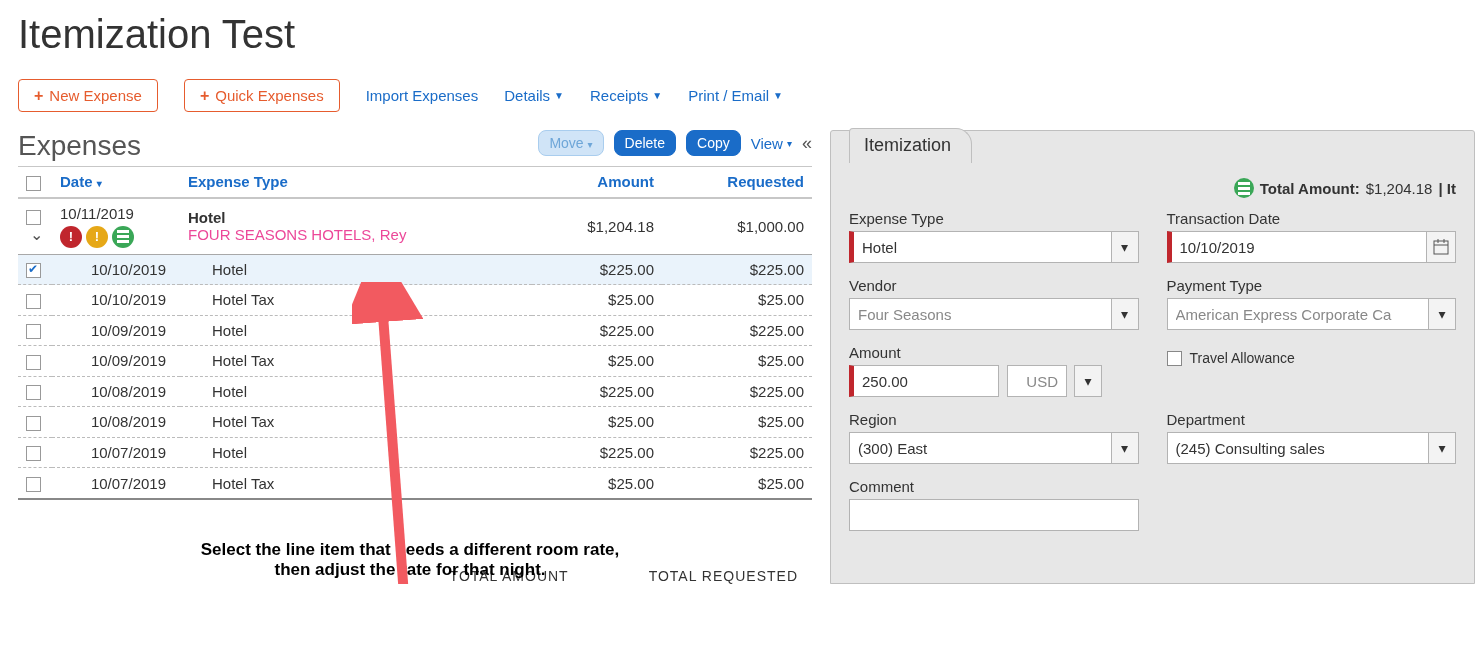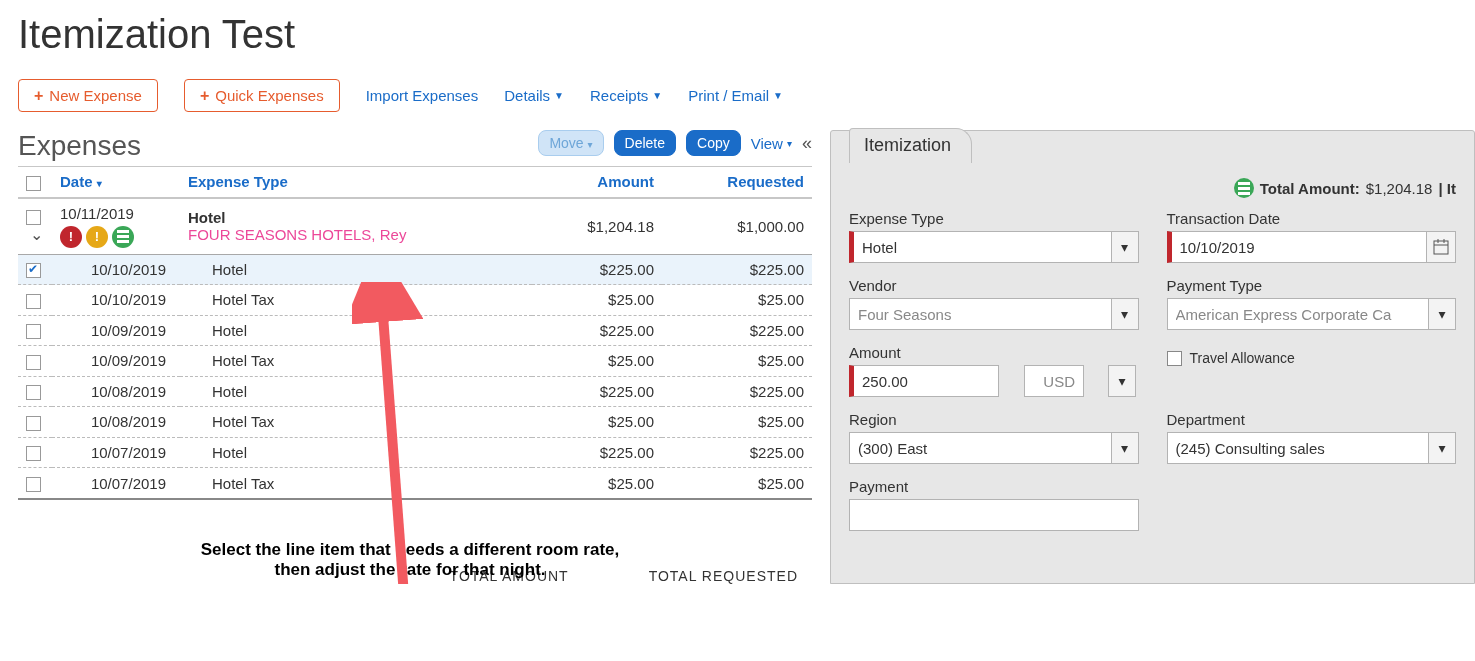--- a/index.html
+++ b/index.html
@@ -424,21 +424,21 @@
 
       <div class="field">
         <label>Payment Type</label>
         <div class="sel-wrap">
           <input class="inp disabled-inp" readonly="" value="American Express Corporate Ca" style="">
           <div class="dd-btn">▾</div>
         </div>
       </div>
       <div class="field">
         <label>Amount</label>
-        <div class="sel-wrap" style="gap:25px">
+        <div class="sel-wrap" style="gap:8px">
           <input class="inp req" style="flex: 0 0 150px;" value="250.00">
           <input class="inp disabled-inp" style="flex: 0 0 60px; text-align: right;" readonly="" value="USD">
           <div class="dd-btn">▾</div>
         </div>
       </div>
 
       <div class="field">
         <div class="tr-check">
           <span class="box"></span>
           <span>Travel Allowance</span>
@@ -453,18 +453,18 @@
       </div>
 
       <div class="field">
         <label>Department</label>
         <div class="sel-wrap">
           <input class="inp" value="(245) Consulting sales" style="">
           <div class="dd-btn">▾</div>
         </div>
       </div>
       <div class="field">
-        <label>Payment</label>
+        <label>Comment</label>
         <input class="inp" value="" style="">
       </div>
     </div>
   </div>
 </div>
 
 </body></html>

